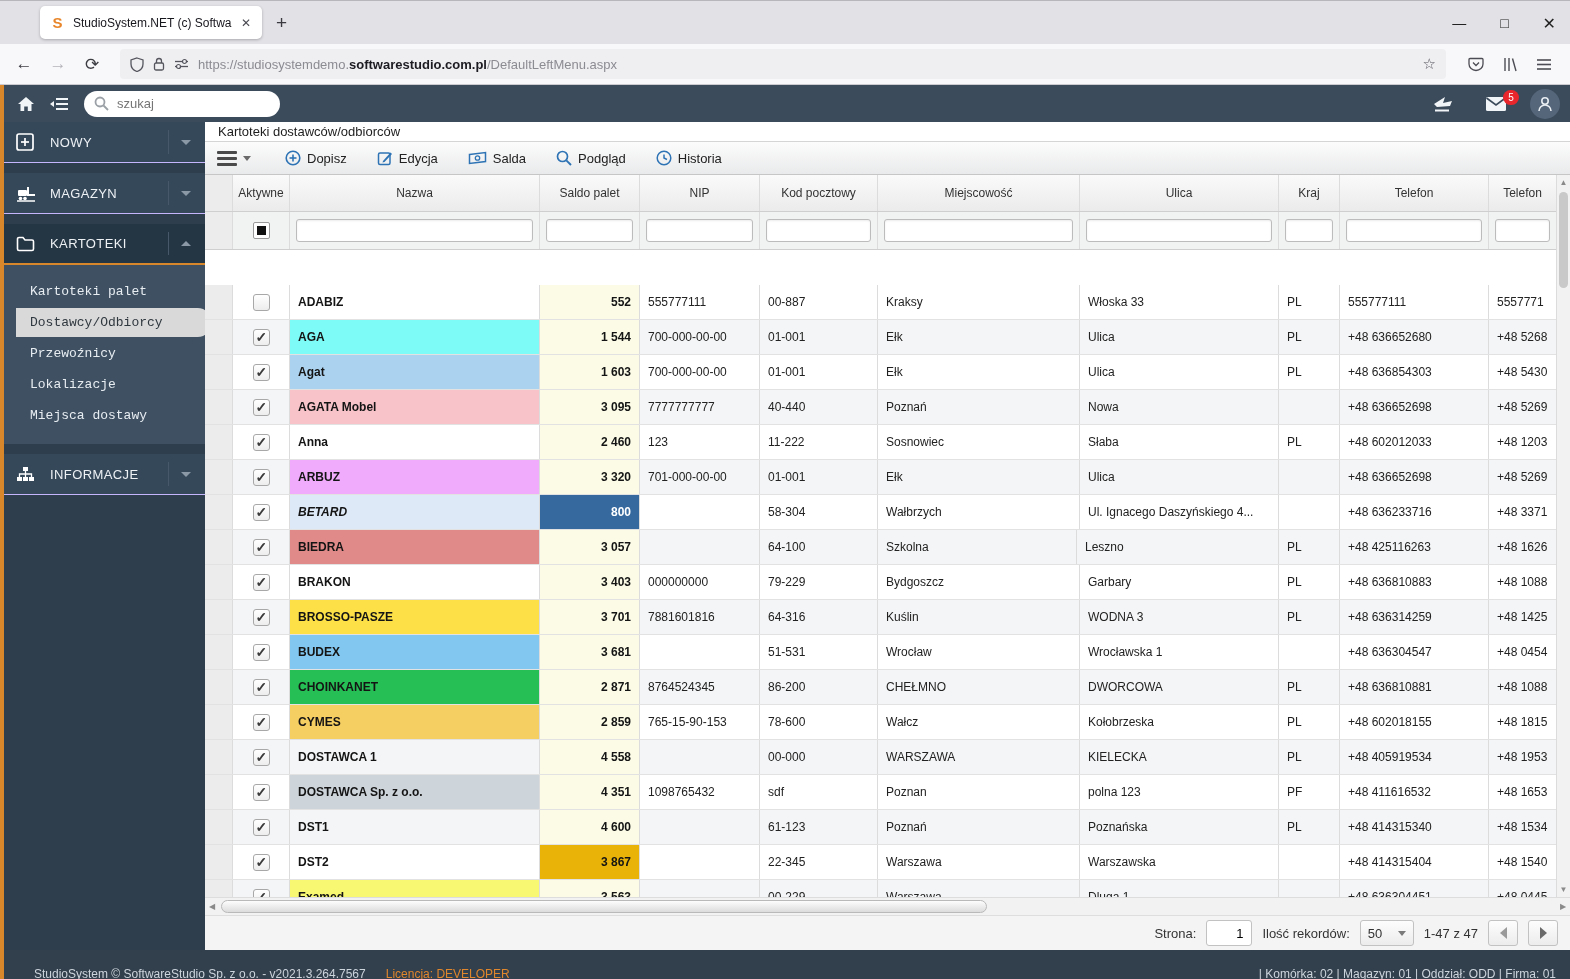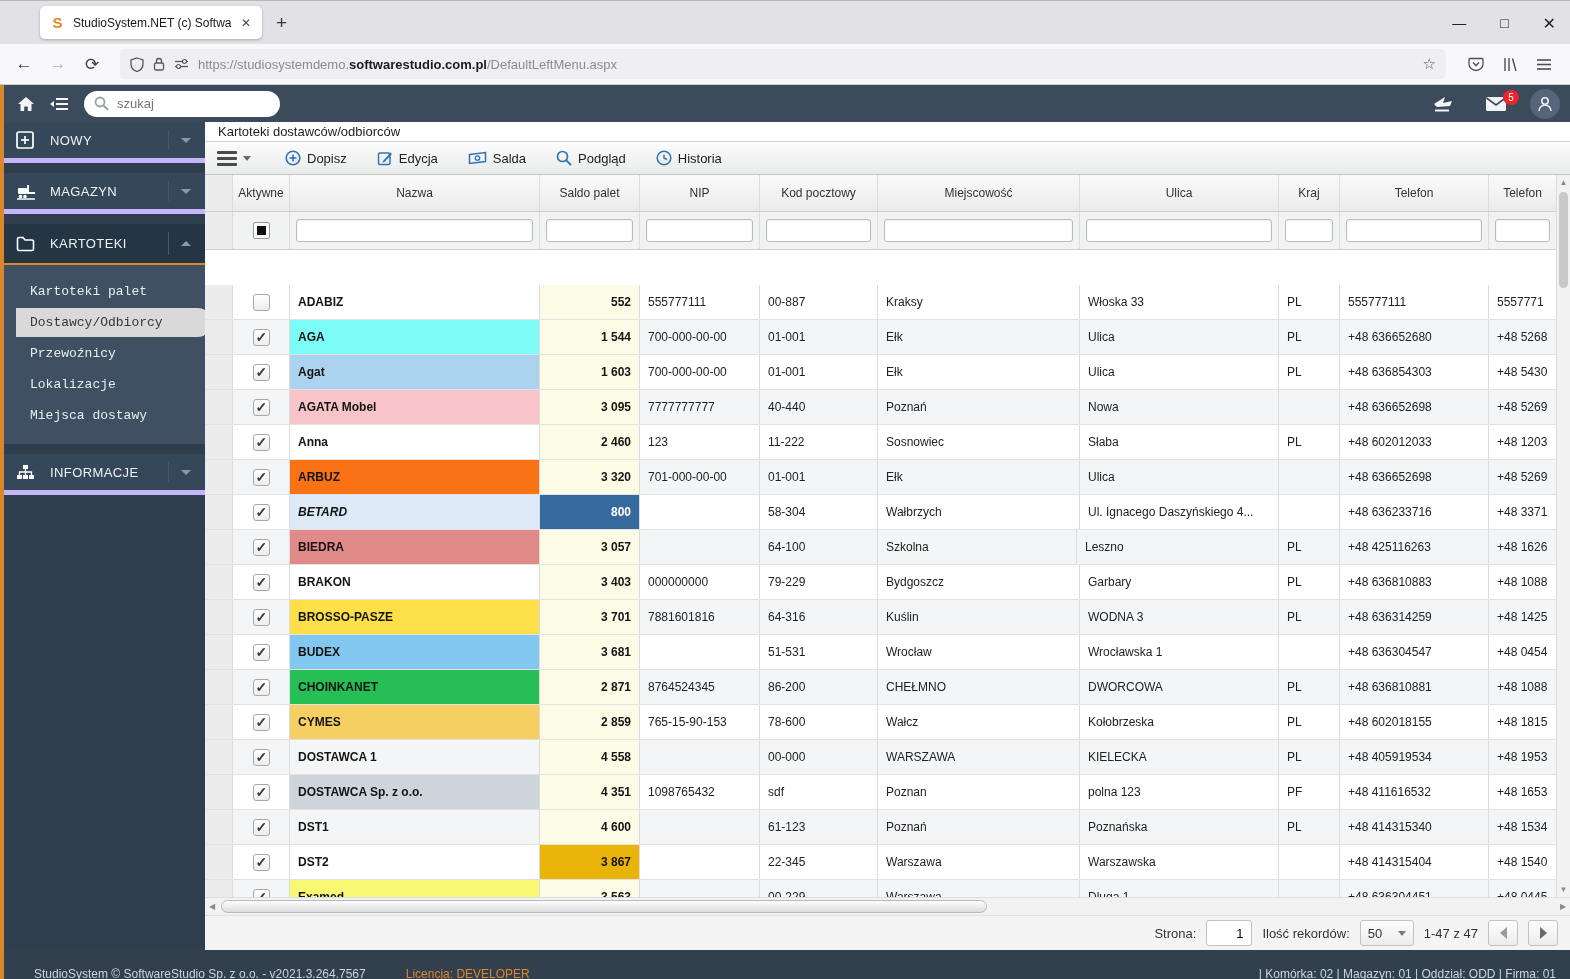--- a/index.html
+++ b/index.html
@@ -35,21 +35,21 @@
   .mail-wrap { position:relative; }
   .badge { position:absolute; top:-6px; right:-12px; background:#e8262b; color:#fff; font-size:10px; border-radius:8px; min-width:16px; height:15px; display:flex; align-items:center; justify-content:center; padding:0 3px; }
   .avatar-circle { width:30px; height:30px; border-radius:50%; background:#55667a; display:flex; align-items:center; justify-content:center; }
 
   
   .content { display:flex; height:828px; }
   .orange-strip { position:absolute; left:0; top:85px; width:4px; height:894px; background:#d8882a; z-index:50; }
 
   
   .sidebar { width:205px; background:#2e3e4d; display:flex; flex-direction:column; }
-  .side-section { height:41px; background:#35485a; display:flex; align-items:center; padding-left:16px; position:relative; border-bottom:5px solid #c4b5fd; color:#edf1f4; }
+  .side-section { height:41px; background:#35485a; display:flex; align-items:center; padding-left:16px; position:relative; border-bottom:1px solid #c4b5fd; color:#edf1f4; }
   .side-section .s-ico { width:22px; color:#fff; display:flex; align-items:center; }
   .side-section .s-label { font-size:13px; letter-spacing:.4px; margin-left:12px; }
   .side-gap { height:10px; background:#2e3e4d; }
   .chev { position:absolute; right:14px; width:0; height:0; border-left:5px solid transparent; border-right:5px solid transparent; }
   .chev.down { border-top:5px solid #8b99a7; }
   .chev.up { border-bottom:5px solid #8b99a7; }
   .chev-sep { position:absolute; right:36px; top:8px; bottom:8px; width:1px; background:#46586a; }
   .side-section.active { background:#243544; border-bottom:2px solid #d8882a; }
   .submenu { background:#3e5062; padding:10px 0 12px 0; }
   .submenu-item { height:29px; display:flex; align-items:center; padding-left:14px; font-size:13px; color:#e8edf2; margin:2px 16px;font-family:Liberation Mono, monospace; }
@@ -102,21 +102,21 @@
   .hscroll .harr.l { left:0; } .hscroll .harr.r { right:0; }
   .hthumb { position:absolute; left:16px; top:2px; height:13px; width:766px; background:linear-gradient(#fdfdfd,#dcdcdc); border:1px solid #b9b9b9; border-radius:7px; }
   .pagination { height:35px; background:#f4f4f4; border-top:1px solid #dedede; display:flex; align-items:center; justify-content:flex-end; gap:10px; padding-right:12px; font-size:13px; color:#333; }
   .page-input { width:46px; height:26px; border:1px solid #c2c2c2; border-radius:3px; background:#fff; text-align:right; padding:0 8px; font-size:13px; font-family:"Liberation Sans",sans-serif; }
   .size-select { width:54px; height:26px; border:1px solid #c2c2c2; border-radius:3px; background:linear-gradient(#fdfdfd,#ececec); display:flex; align-items:center; justify-content:space-between; padding:0 7px; font-size:13px; color:#333; }
   .size-select .sel-chev { width:0; height:0; border-left:4px solid transparent; border-right:4px solid transparent; border-top:5px solid #7a7a7a; }
   .pg-btn { width:30px; height:26px; border:1px solid #c2c2c2; border-radius:3px; background:linear-gradient(#fdfdfd,#ececec); display:flex; align-items:center; justify-content:center; }
   .pg-btn .tri-l { width:0; height:0; border-top:6px solid transparent; border-bottom:6px solid transparent; border-right:7px solid #9a9a9a; }
   .pg-btn .tri-r { width:0; height:0; border-top:6px solid transparent; border-bottom:6px solid transparent; border-left:7px solid #6a6a6a; }
   .statusbar { height:47px; background:#323f4c; display:flex; align-items:center; font-size:12px; color:#ccd4dc; padding:0 14px 0 34px; }
-  .statusbar .lic { margin-left:40px; color:#e0862c;text-align:center; }
+  .statusbar .lic { margin-left:20px; color:#e0862c;text-align:center; }
   .statusbar .right { margin-left:auto; }
   svg { display:block; }
 </style>
 </head>
 <body>
 
 <div class="screen">
 
   <div class="tabstrip">
     <div class="tab">
@@ -478,21 +478,21 @@
                 <div class="cell c7">Słaba</div>
                 <div class="cell c8">PL</div>
                 <div class="cell c9">+48 602012033</div>
                 <div class="cell c10">+48 1203</div>
               </div>
               <div class="trow alt">
                 <div class="cell c0"></div>
                 <div class="cell c1">
                   <span class="cb checked"></span>
                 </div>
-                <div class="cell c2" style="background: #f97316;">ARBUZ</div>
+                <div class="cell c2" style="background: #f0abfc;">ARBUZ</div>
                 <div class="cell c3" style="background: rgb(251, 251, 230);">3 320</div>
                 <div class="cell c4">701-000-00-00</div>
                 <div class="cell c5">01-001</div>
                 <div class="cell c6">Ełk</div>
                 <div class="cell c7">Ulica</div>
                 <div class="cell c8"></div>
                 <div class="cell c9">+48 636652698</div>
                 <div class="cell c10">+48 5269</div>
               </div>
               <div class="trow">

